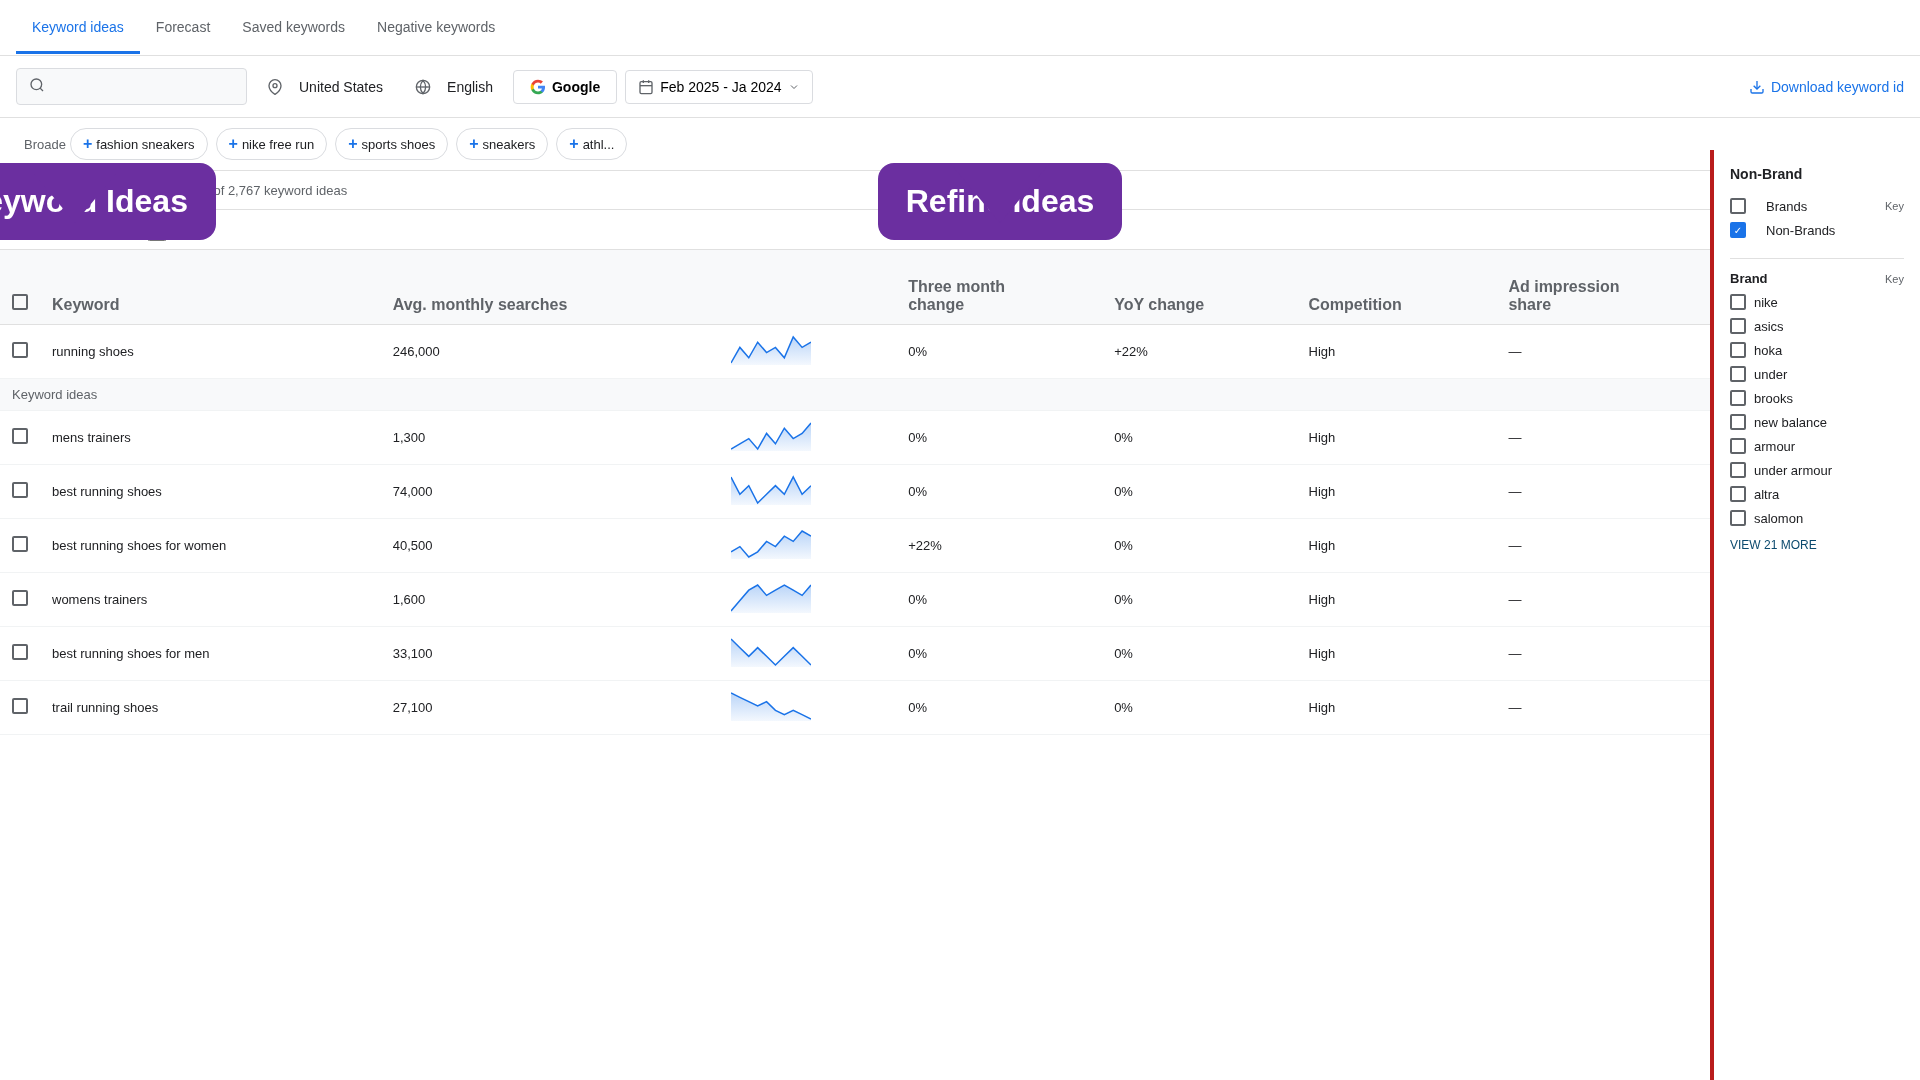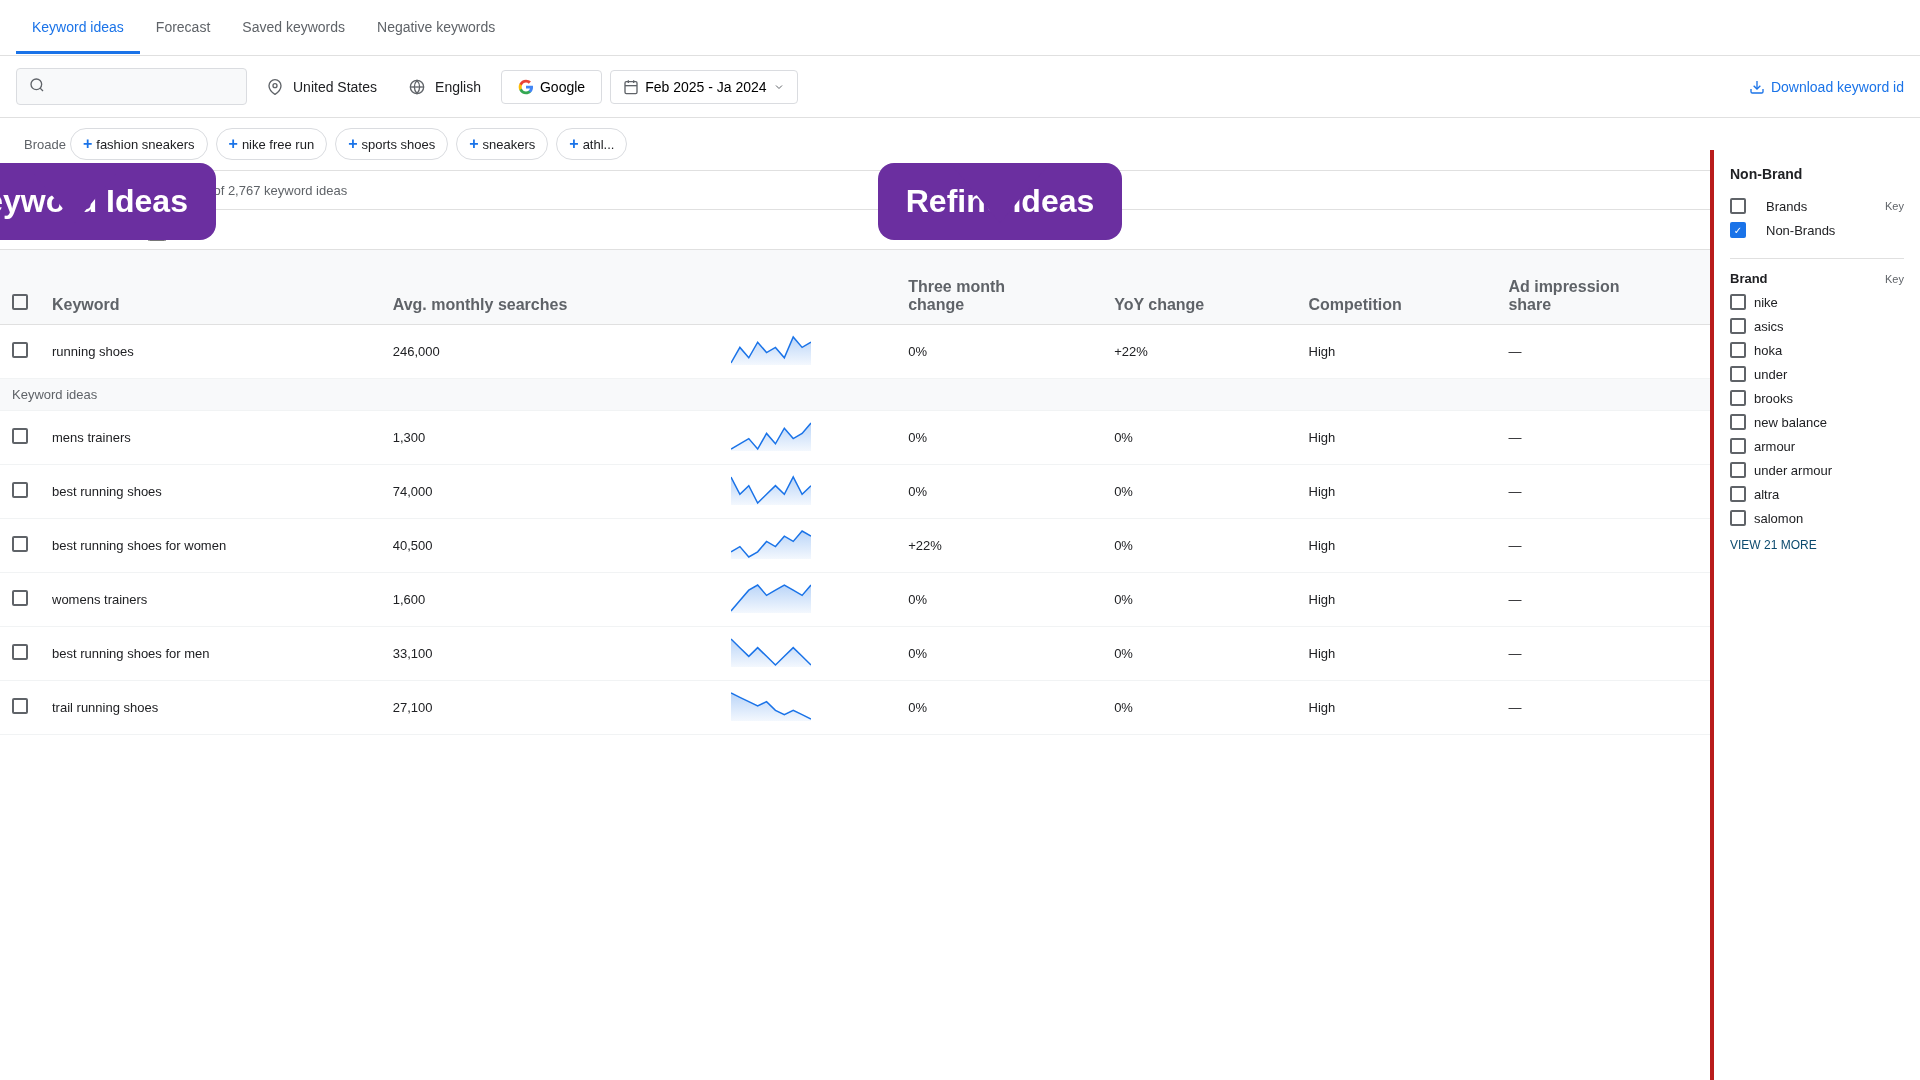--- a/index.html
+++ b/index.html
@@ -7,22 +7,22 @@
 
     
     .nav-tabs { display: flex; align-items: center; border-bottom: 1px solid #e0e0e0; padding: 0 16px; height: 56px; background: #fff; }
     .nav-tab { padding: 16px 16px; cursor: pointer; font-size: 14px; color: #5f6368; font-weight: 500; border-bottom: 3px solid transparent; margin-bottom: -1px; }
     .nav-tab.active { color: #1a73e8; border-bottom: 3px solid #1a73e8; }
 
     
     .toolbar { display: flex; align-items: center; padding: 12px 16px; background: #fff; border-bottom: 1px solid #e0e0e0; gap: 8px; }
     .search-box { display: flex; align-items: center; border: 1px solid #dadce0; border-radius: 4px; padding: 8px 12px; gap: 8px; min-width: 220px; background: #f8f9fa; }
     .search-box input { border: none; background: transparent; font-size: 14px; outline: none; color: #202124; }
-    .location-btn, .language-btn { display: flex; align-items: center; gap: 10px; padding: 8px 12px; border: none; background: transparent; cursor: pointer; font-size: 14px; color: #202124; }
-    .google-btn { display: flex; align-items: center; gap: 6px; padding: 8px 16px; border: 1px solid #dadce0; border-radius: 4px; cursor: pointer; font-size: 14px; background: #fff; }
+    .location-btn, .language-btn { display: flex; align-items: center; gap: 16px; padding: 8px 12px; border: none; background: transparent; cursor: pointer; font-size: 14px; color: #202124; }
+    .google-btn { display: flex; align-items: center; gap: 6px; padding: 8px 16px; border: 1px solid #dadce0; border-radius: 4px; cursor: pointer; font-size: 14px; background: #fff; font-weight: bold; }
     .date-btn { display: flex; align-items: center; gap: 6px; padding: 8px 12px; border: 1px solid #dadce0; border-radius: 4px; cursor: pointer; font-size: 14px; background: #fff; }
     .download-btn { display: flex; align-items: center; gap: 6px; color: #1a73e8; cursor: pointer; font-size: 14px; margin-left: auto; border: none; background: transparent; }
 
     
     .keywords-row { display: flex; align-items: center; padding: 10px 24px; gap: 4px; flex-wrap: wrap; border-bottom: 1px solid #e0e0e0; background: #fff; }
     .keyword-pill { display: flex; align-items: center; gap: 4px; padding: 6px 12px; border: 1px solid #dadce0; border-radius: 20px; font-size: 13px; cursor: pointer; color: #202124; background: #fff; }
     .plus-icon { color: #1a73e8; font-size: 16px; font-weight: bold; }
     .broad-label { font-size: 13px; color: #5f6368; }
 
     

